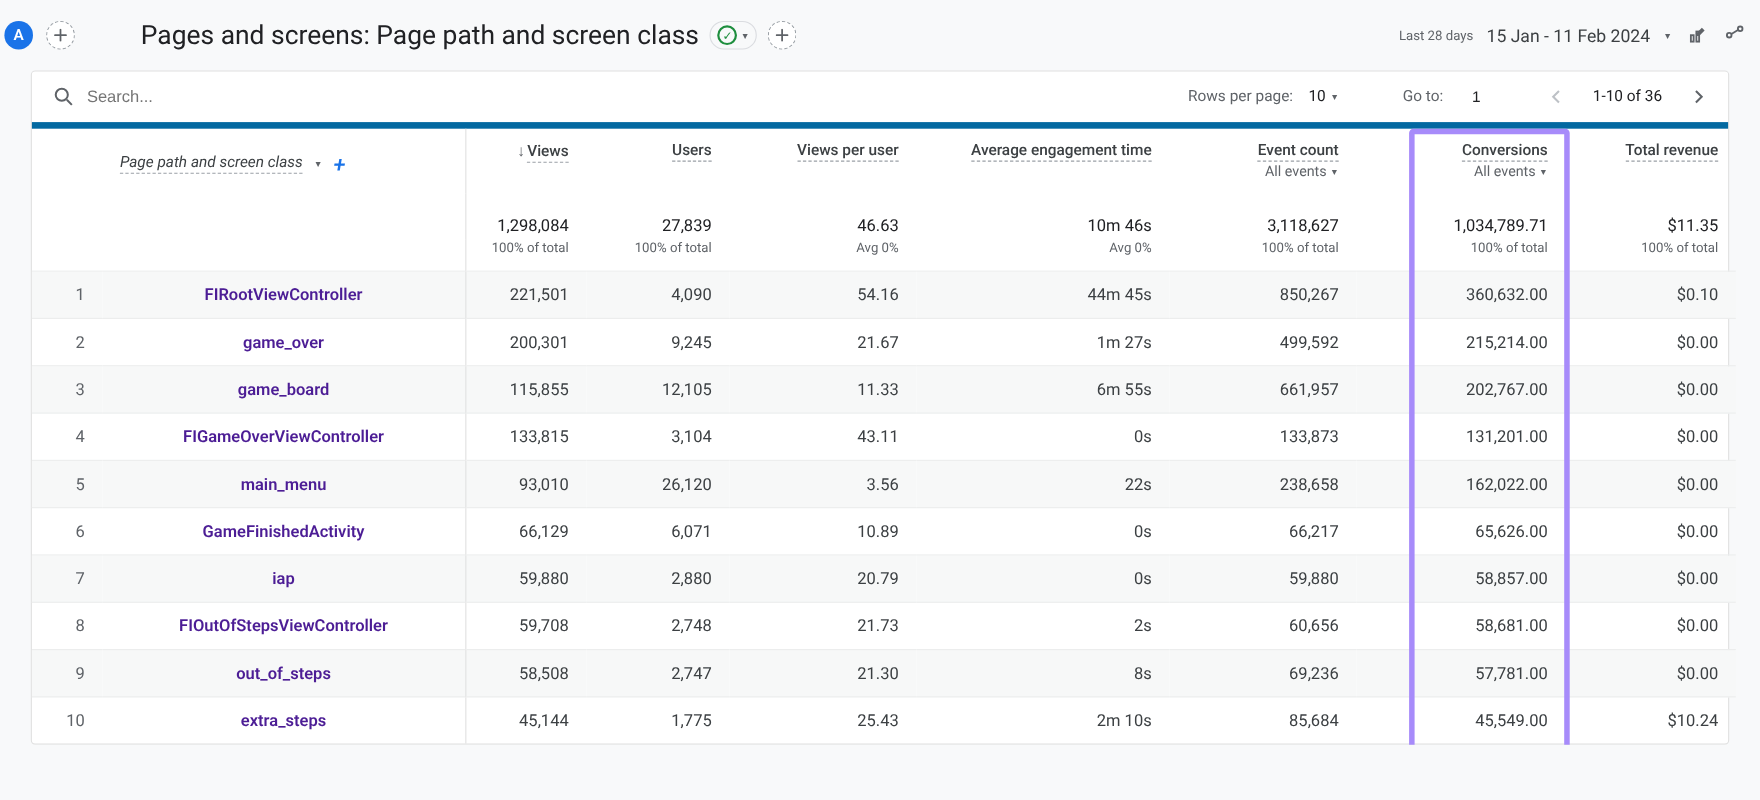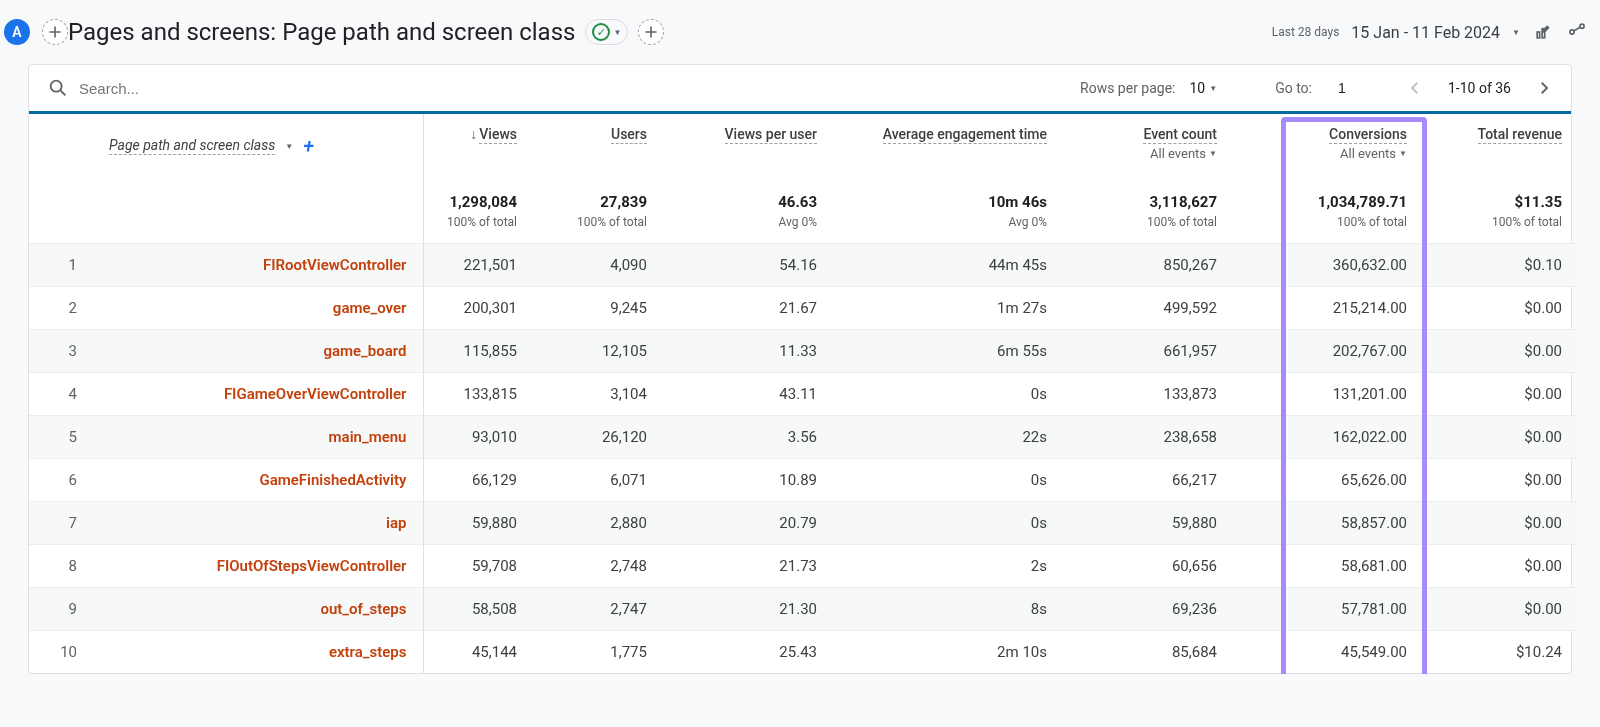--- a/index.html
+++ b/index.html
@@ -1,30 +1,30 @@
 <!DOCTYPE html>
 <html><head>
 <meta charset="utf-8">
 <style>
 * { box-sizing: border-box; margin: 0; padding: 0; }
 body { font-family: -apple-system, BlinkMacSystemFont, "Segoe UI", Roboto, Arial, sans-serif; background: #f8f9fa; color: #202124; font-size: 14px; width: 1600px; }
 .topbar { display: flex; align-items: center; padding: 10px 12px 10px 4px; height: 64px; background: #f8f9fa; }
 .avatar { width: 26px; height: 26px; border-radius: 50%; background: #1a73e8; color: #fff; display: flex; align-items: center; justify-content: center; font-weight: 600; font-size: 14px; margin-right: 12px; }
 .circ-btn { width: 26px; height: 26px; border: 1px dashed #9aa0a6; border-radius: 50%; display: flex; align-items: center; justify-content: center; color: #5f6368; background: #fff; cursor: pointer; }
-.title-wrap { display: flex; align-items: center; gap: 10px; }
+.title-wrap { display: flex; align-items: center; margin-left: 60px; gap: 10px; }
 .title { font-size: 24px; font-weight: 400; color: #202124; }
 .check-pill { display: flex; align-items: center; border: 1px solid #dadce0; border-radius: 16px; padding: 3px 6px; gap: 3px; }
 .check-icon { width: 18px; height: 18px; border: 2px solid #1e8e3e; border-radius: 50%; display: flex; align-items: center; justify-content: center; color: #1e8e3e; font-size: 11px; }
 .tri { font-size: 8px; color: #5f6368; }
 .topbar-right { margin-left: auto; display: flex; align-items: center; gap: 12px; }
 .date-label { font-size: 12px; color: #5f6368; }
 .date-range { font-size: 16px; color: #3c4043; }
 .icon-btn { width: 22px; height: 22px; display: flex; align-items: center; justify-content: center; color: #5f6368; cursor: pointer; }
 .content { background: #fff; margin: 0 28px; border: 1px solid #e0e0e0; border-radius: 4px; position: relative; }
-.controls { display: flex; align-items: center; padding: 12px 18px 12px 18px; border-bottom: 3px solid #0369a1; }
+.controls { display: flex; align-items: center; padding: 12px 18px 12px 18px; border-bottom: 6px solid #0369a1; }
 .search-wrap { display: flex; align-items: center; gap: 10px; color: #5f6368; }
 .search-input { border: none; outline: none; font-size: 15px; color: #5f6368; width: 260px; }
 .controls-right { margin-left: auto; display: flex; align-items: center; gap: 14px; color: #5f6368; font-size: 14px; }
 .rpp-val { display: flex; gap: 4px; align-items: center; color: #202124; }
 .goto-input { width: 32px; text-align: center; border: none; border-bottom: 1px solid transparent; font-size: 14px; color: #202124; }
 .pager { display: flex; align-items: center; gap: 24px; }
 .chev { color: #bdc1c6; cursor: pointer; font-size: 16px; }
 .chev.active { color: #5f6368; }
 .table { width: 100%; border-collapse: collapse; table-layout: fixed; }
 .table col.c-num { width: 64px; }
@@ -38,26 +38,26 @@
 .table col.c-rev { width: 155px; }
 .table th, .table td { padding: 12px 16px; vertical-align: top; }
 .table thead th { font-weight: 400; color: #3c4043; text-align: right; font-size: 14px; border-bottom: none; }
 .hdr-line1 { border-bottom: 1px dashed #9aa0a6; padding-bottom: 1px; display: inline; font-weight: 500; }
 .hdr-sub { display: block; font-size: 13px; color: #5f6368; margin-top: 4px; }
 .hdr-sub .sel { display: inline-flex; align-items: center; gap: 3px; }
 .dim-hdr { text-align: left !important; display: flex; align-items: center; gap: 10px; padding-top: 8px; }
 .dim-label { border-bottom: 1px dashed #9aa0a6; padding-bottom: 1px; }
 .plus-blue { color: #1a73e8; font-size: 20px; font-weight: 500; cursor: pointer; }
 .sort-arrow { color: #5f6368; font-size: 14px; margin-right: 2px; }
-.totals td { font-weight: 700; color: #202124; text-align: right; font-size: 15px; padding-top: 20px; padding-bottom: 4px; }
+.totals td { font-weight: 400; color: #202124; text-align: right; font-size: 15px; padding-top: 20px; padding-bottom: 4px; }
 .totals-sub td { font-size: 12px; color: #5f6368; text-align: right; padding-top: 0; padding-bottom: 14px; font-weight: 400; }
 .data-row td { border-top: 1px solid #eceded; font-size: 15px; }
 .data-row:nth-child(odd) td { background: #f7f8f8; }
 .c-num-cell { text-align: right; color: #5f6368; font-size: 14px; }
-.c-dim-cell { text-align: right; font-weight: 600; color: #c2410c; }
+.c-dim-cell { text-align: center; font-weight: 600; color: #4c1d95; }
 .c-metric { text-align: right; color: #3c4043; }
 .highlight-col { position: absolute; border: 5px solid #a78bfa; border-radius: 4px; pointer-events: none; top: 52px; height: 636px; left: 1252px; width: 146px; }
 .dim-col-sep { border-right: 1px solid #e0e0e0; }
 svg { display: block; }
 </style>
 </head>
 <body>
 
 <div class="topbar">
   <div class="avatar">A</div>

